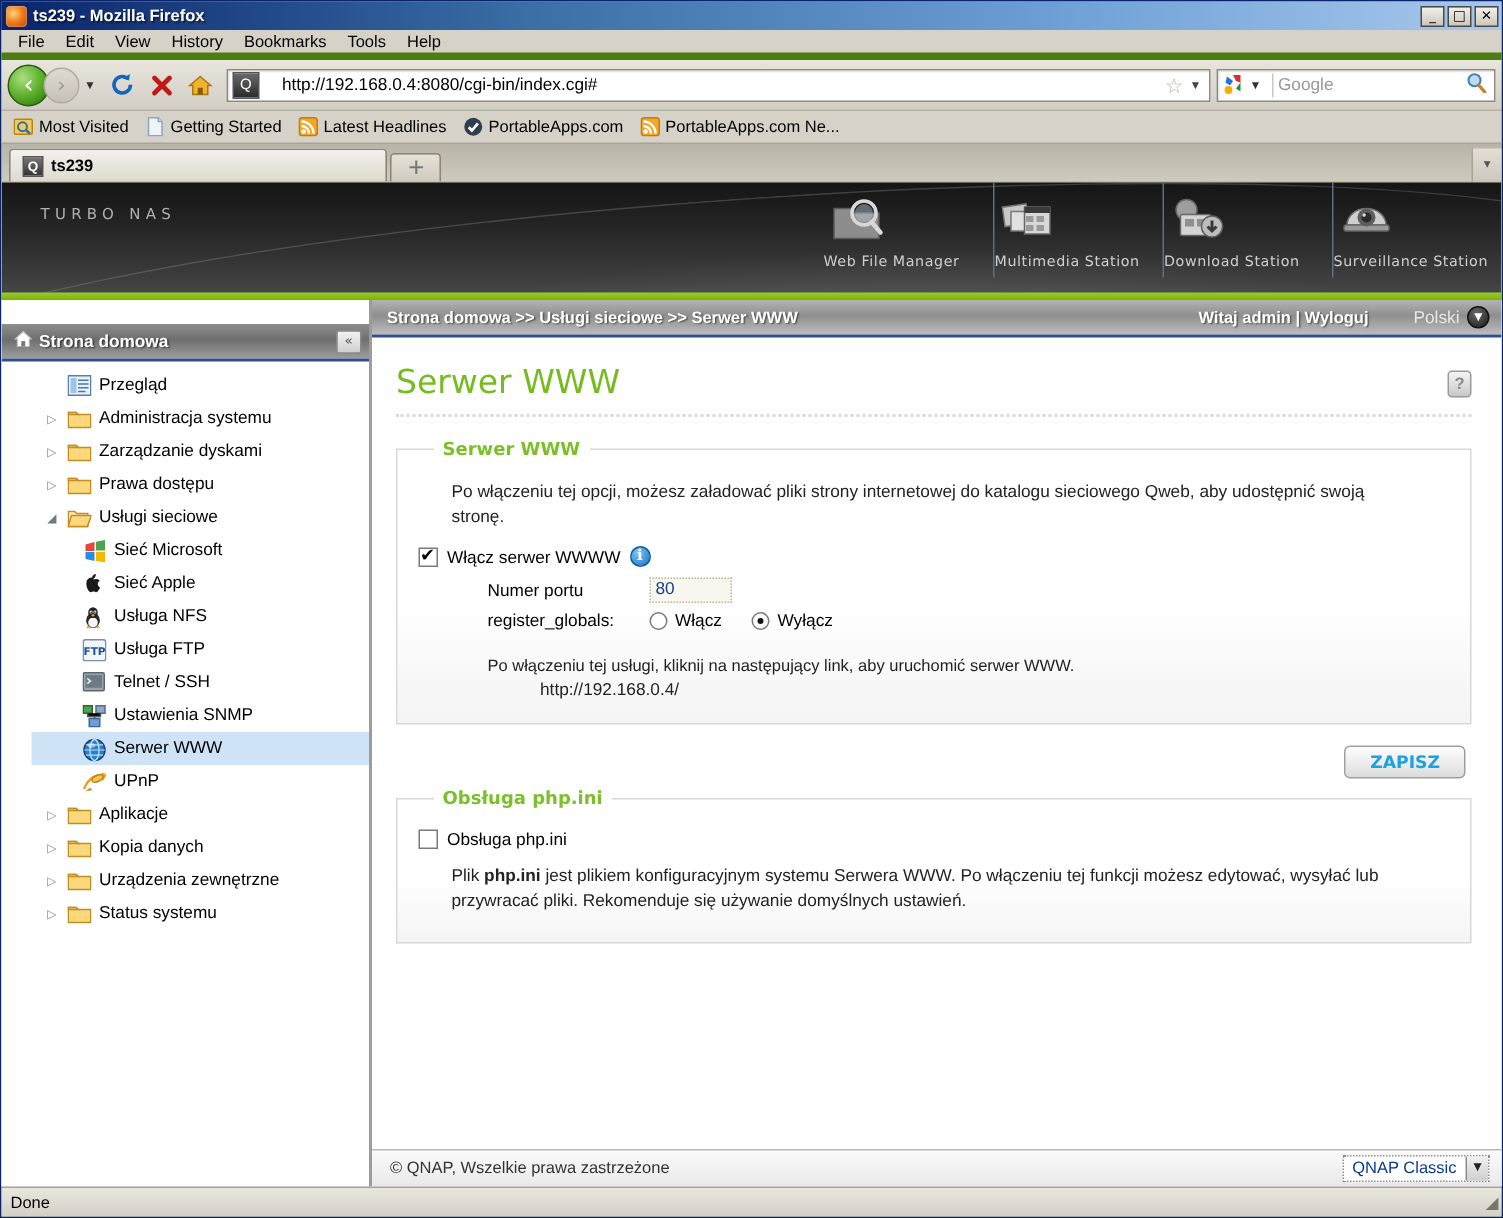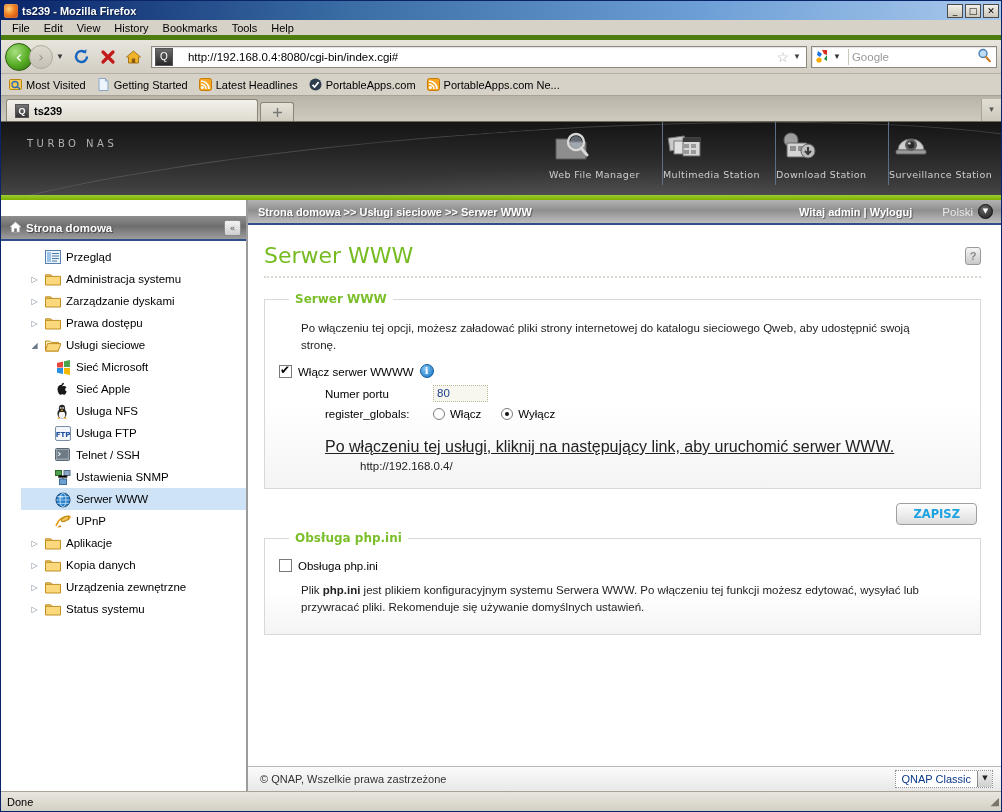--- a/index.html
+++ b/index.html
@@ -370,21 +370,21 @@
     width: 12px; height: 12px; border-radius: 50%;
     background: #fff; border: 1px solid #7a7a7a;
     position: relative; flex: 0 0 auto; margin-right: 5px;
   }
   .radio.on::after {
     content: ""; position: absolute; left: 3px; top: 3px;
     width: 4px; height: 4px; border-radius: 50%; background: #111;
   }
   .radiogrp { display: flex; align-items: center; gap: 20px; }
   .radiogrp .opt { display: flex; align-items: center; font-size: 11.5px; }
-  .note { font-size: 16px; color: #222; margin: 18px 0 4px 46px; text-decoration: underline; }
+  .note { font-size: 11px; color: #222; margin: 18px 0 4px 46px; }
   .note2 { font-size: 11.5px; color: #222; margin: 0 0 0 46px; padding-left: 35px; }
 
   .savebar { display: flex; justify-content: flex-end; padding: 14px 4px 0 0; }
   .savebtn {
     min-width: 72px; height: 22px; padding: 0 16px;
     background: linear-gradient(to bottom, #fdfdfd 0%, #eeeeee 50%, #dcdcdc 100%);
     border: 1px solid #9f9f9f; border-radius: 4px;
     color: #1ca2e0; font-weight: bold; font-size: 11.5px;
     display: flex; align-items: center; justify-content: center;
     font-family: "DejaVu Sans", sans-serif;

